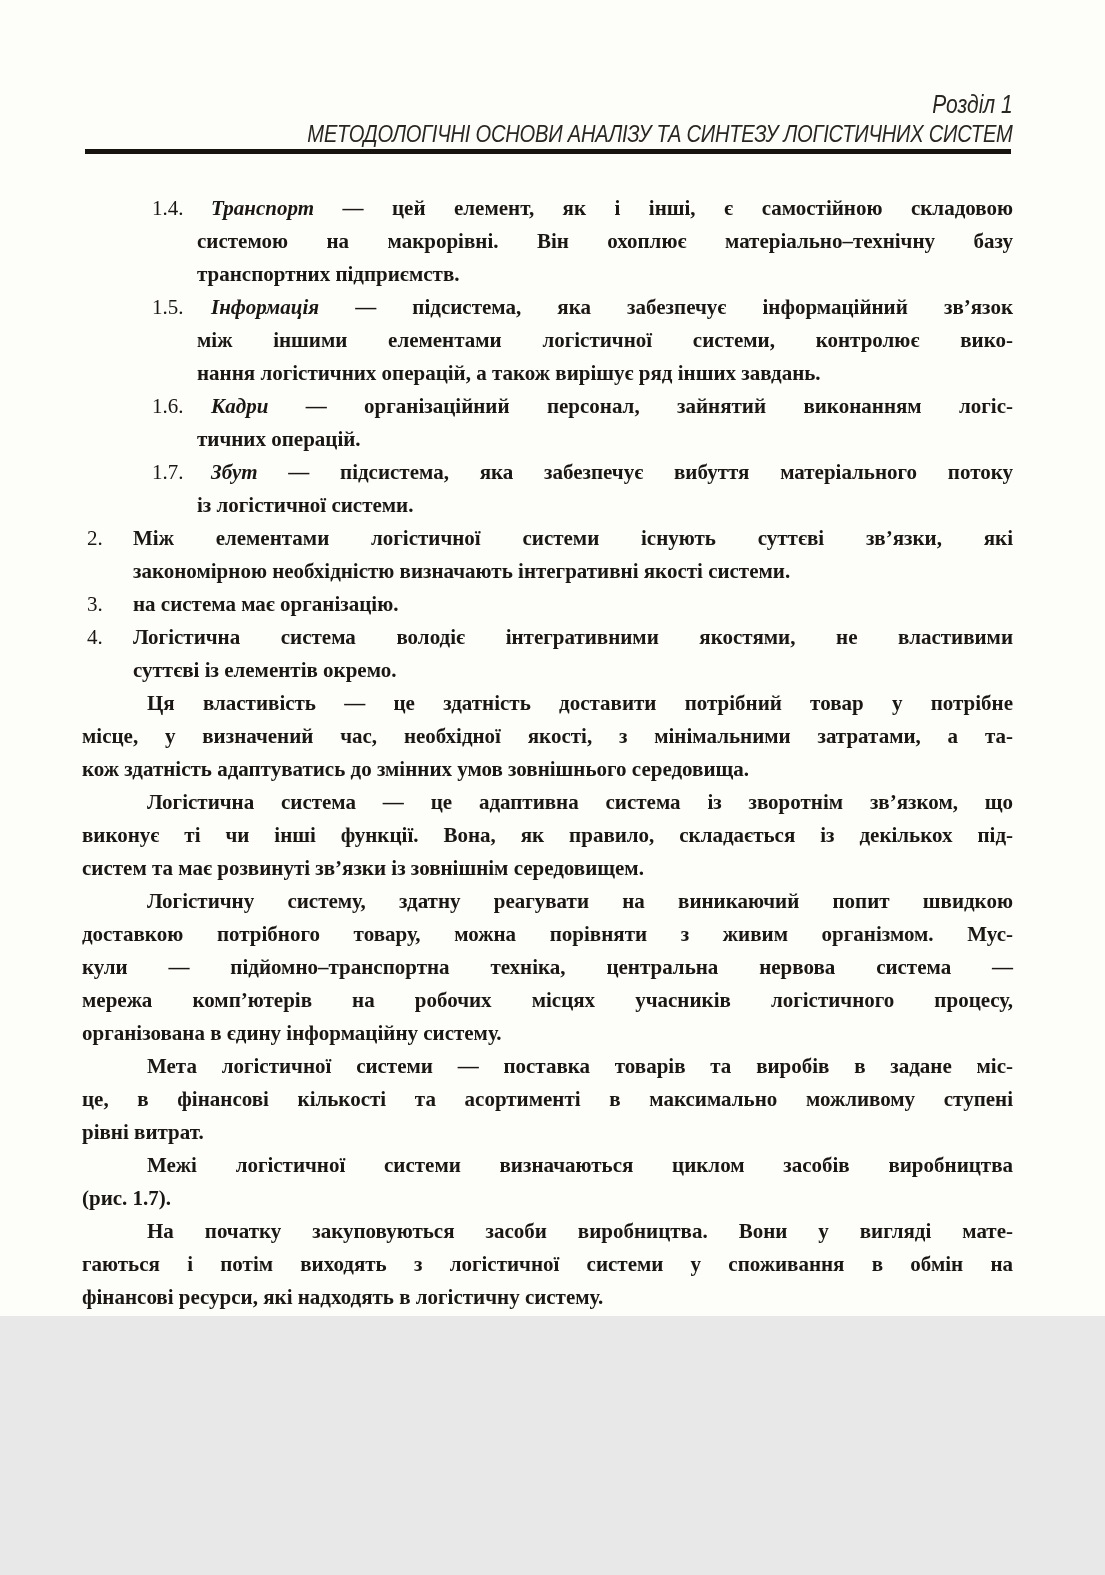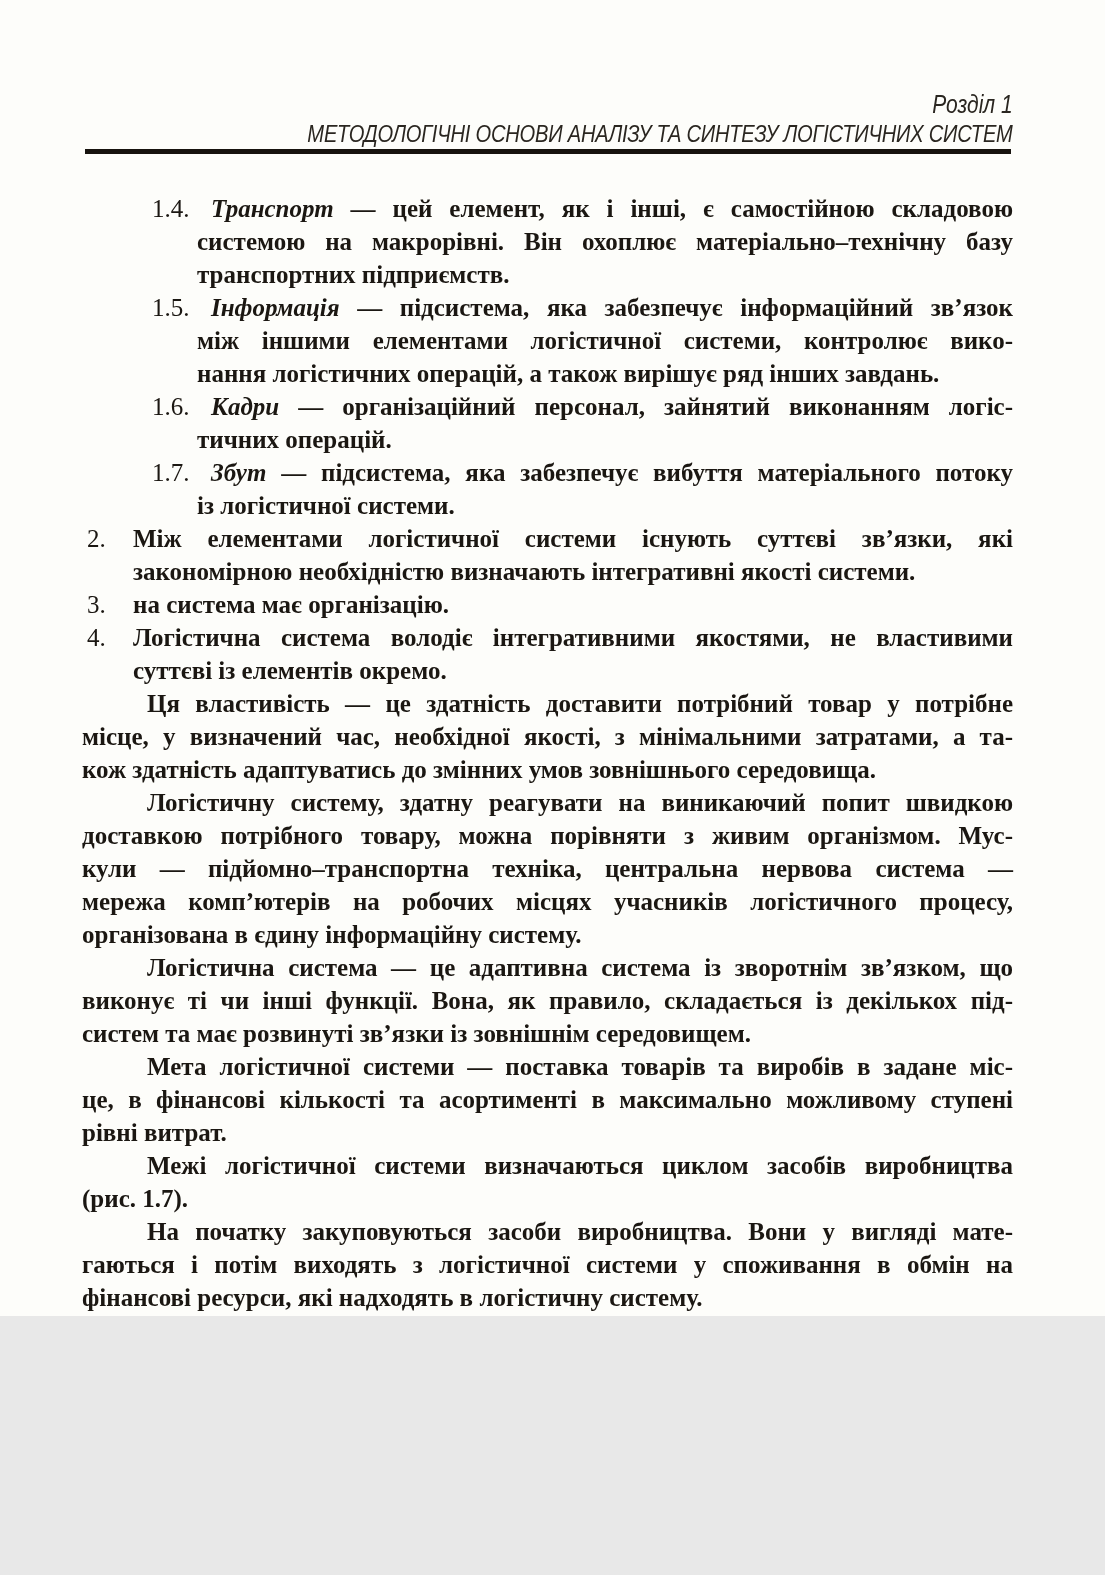--- a/index.html
+++ b/index.html
@@ -25,21 +25,21 @@
   }
   .h-chapter{font-size:25px;}
   .h-title{font-size:24px;letter-spacing:-0.3px;}
   .h-rule{
     position:absolute;left:85px;right:94px;top:149px;height:5px;
     background:#17130e;
   }
   
   .page-body{
     position:absolute;left:82px;top:192px;width:931px;
-    font-size:25px;line-height:33px;
+    font-size:21px;line-height:33px;
   }
   .block{position:relative;}
   .block .num{position:absolute;top:0;}
   .item-sub{padding-left:115px;}
   .item-sub .num{left:70px;}
   .item-sub .line.first{text-indent:14px;}
   .item-top{padding-left:51px;}
   .item-top .num{left:5px;}
   .paragraph .line.first{text-indent:65px;}
   .line{
@@ -108,30 +108,30 @@
         <span class="num">4.</span>
         <div class="line first">Логістична система володіє інтегративними якостями, не властивими</div>
         <div class="line last">суттєві із елементів окремо.</div>
       </div>
       <div class="block paragraph">
         <div class="line first">Ця властивість — це здатність доставити потрібний товар у потрібне</div>
         <div class="line">місце, у визначений час, необхідної якості, з мінімальними затратами, а та-</div>
         <div class="line last">кож здатність адаптуватись до змінних умов зовнішнього середовища.</div>
       </div>
       <div class="block paragraph">
+        <div class="line first">Логістична система — це адаптивна система із зворотнім зв’язком, що</div>
+        <div class="line">виконує ті чи інші функції. Вона, як правило, складається із декількох під-</div>
+        <div class="line last">систем та має розвинуті зв’язки із зовнішнім середовищем.</div>
+      </div>
+      <div class="block paragraph">
         <div class="line first">Логістичну систему, здатну реагувати на виникаючий попит швидкою</div>
         <div class="line">доставкою потрібного товару, можна порівняти з живим організмом. Мус-</div>
         <div class="line">кули — підйомно–транспортна техніка, центральна нервова система —</div>
         <div class="line">мережа комп’ютерів на робочих місцях учасників логістичного процесу,</div>
         <div class="line last">організована в єдину інформаційну систему.</div>
-      </div>
-      <div class="block paragraph">
-        <div class="line first">Логістична система — це адаптивна система із зворотнім зв’язком, що</div>
-        <div class="line">виконує ті чи інші функції. Вона, як правило, складається із декількох під-</div>
-        <div class="line last">систем та має розвинуті зв’язки із зовнішнім середовищем.</div>
       </div>
       <div class="block paragraph">
         <div class="line first">Мета логістичної системи — поставка товарів та виробів в задане міс-</div>
         <div class="line">це, в фінансові кількості та асортименті в максимально можливому ступені</div>
         <div class="line last">рівні витрат.</div>
       </div>
       <div class="block paragraph">
         <div class="line first">Межі логістичної системи визначаються циклом засобів виробництва</div>
         <div class="line last">(рис. 1.7).</div>
       </div>

